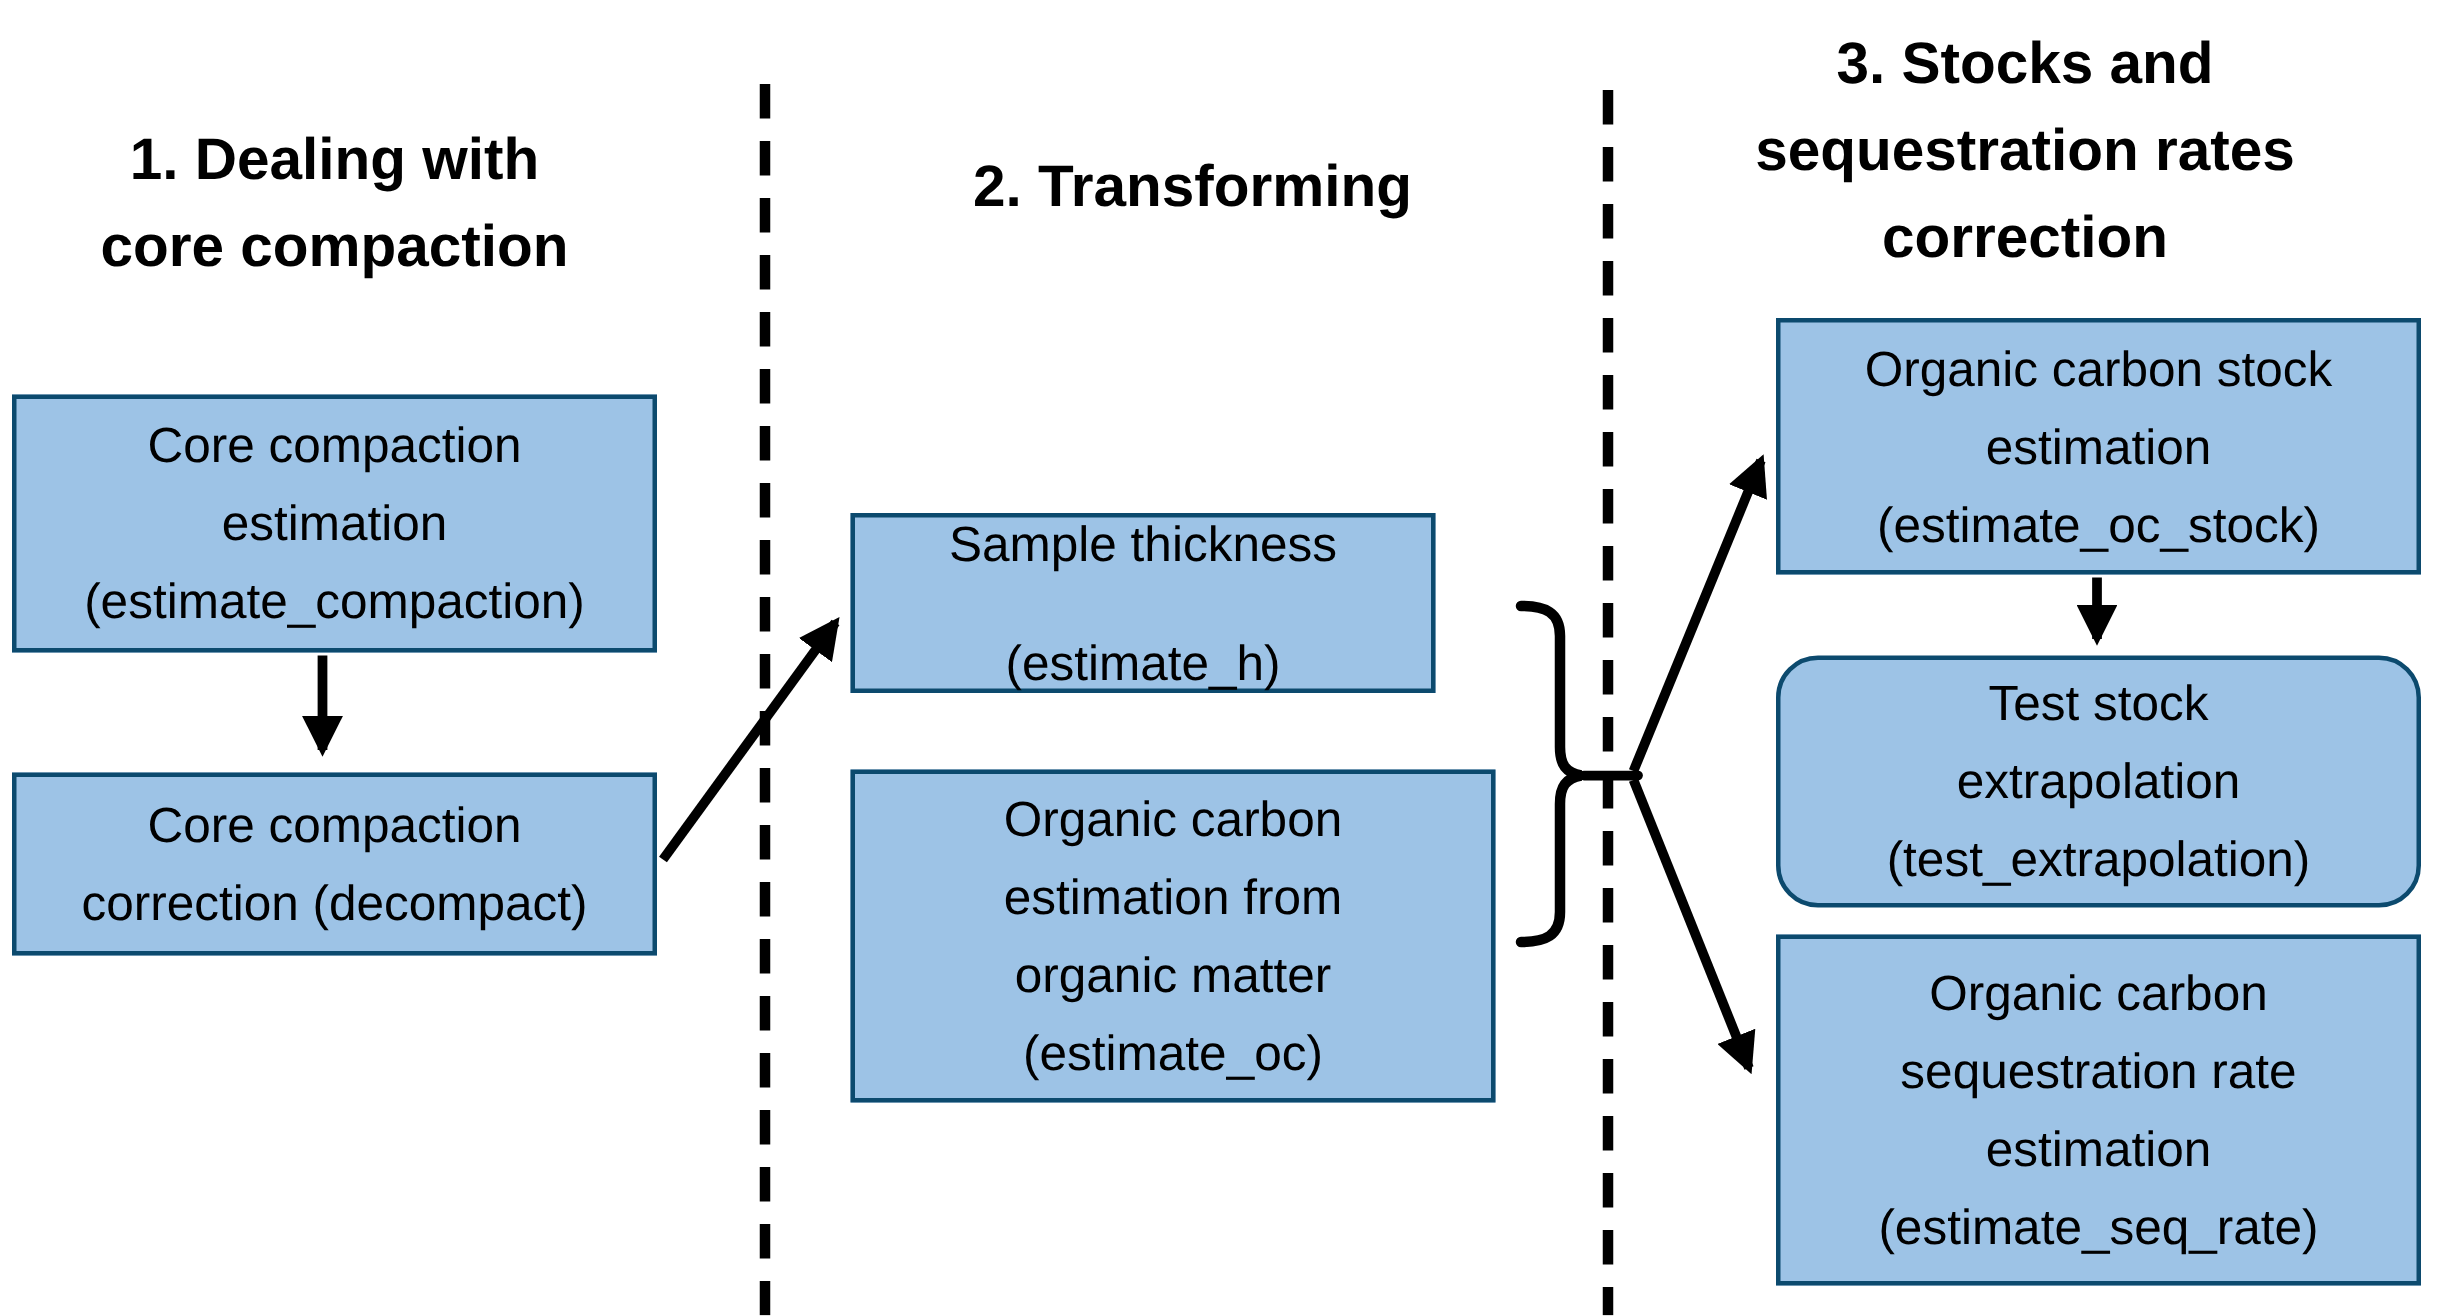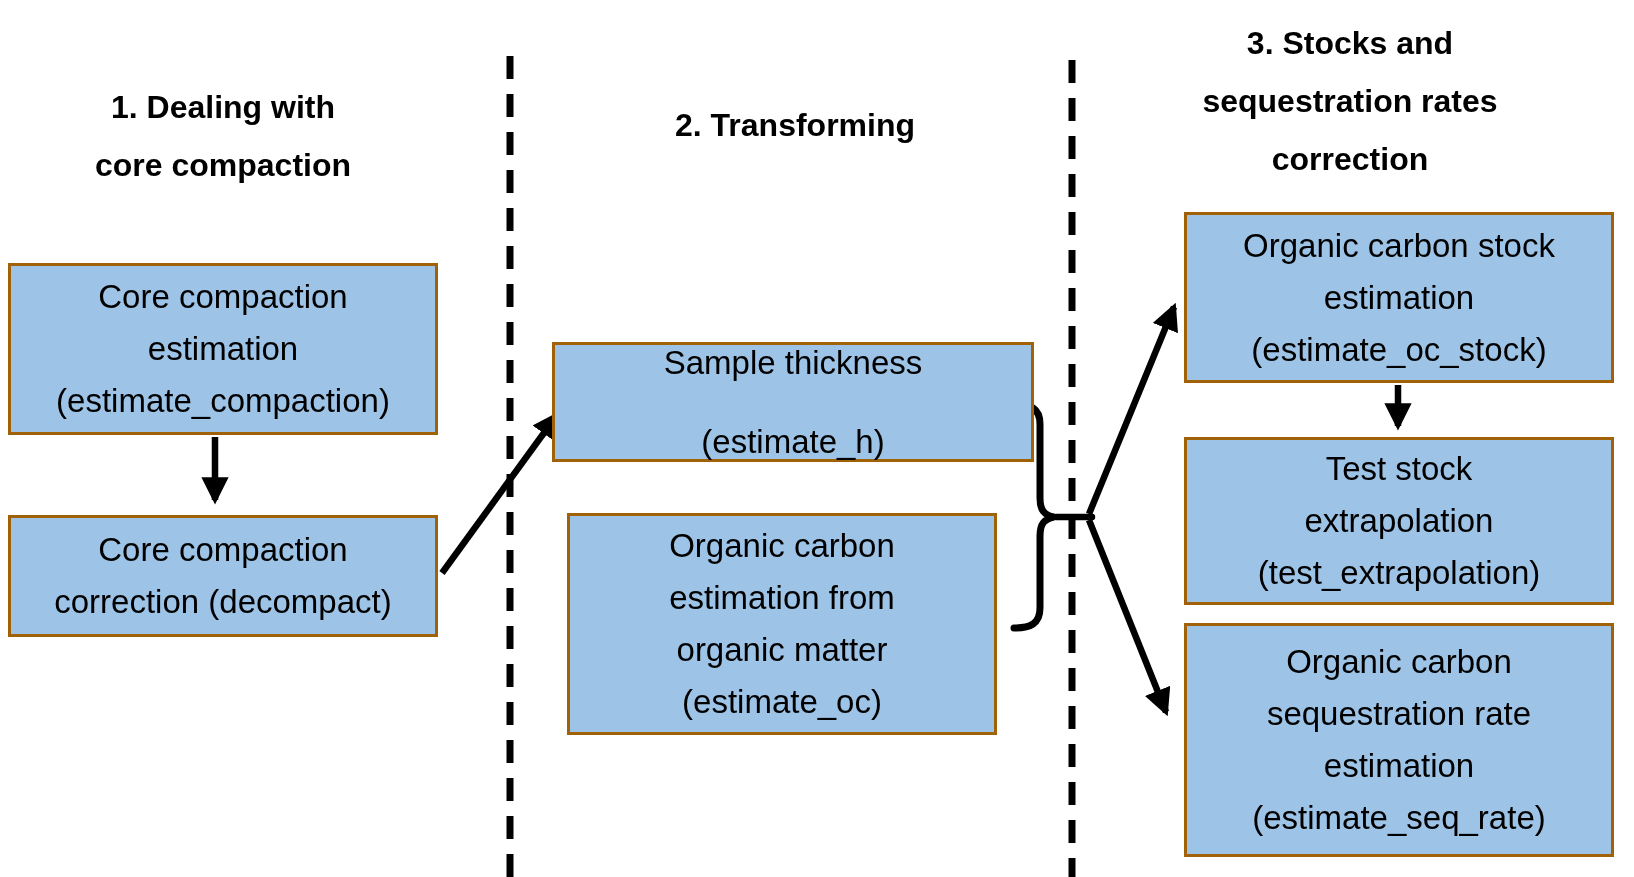--- a/index.html
+++ b/index.html
@@ -16,30 +16,30 @@
     position: absolute;
     left: 0; top: 0;
     width: 1634px; height: 877px;
     z-index: 1;
   }
   .section-title {
     position: absolute;
     z-index: 3;
     text-align: center;
     font-weight: bold;
-    font-size: 32px;
+    font-size: 39px;
     line-height: 58px;
     color: #000000;
   }
   .flow-box {
     position: absolute;
     z-index: 2;
     box-sizing: border-box;
     background: #9DC3E6;
-    border: 3px solid #a16207;
+    border: 3px solid #0c4a6e;
     display: flex;
     flex-direction: column;
     align-items: center;
     justify-content: center;
     text-align: center;
     font-size: 33px;
     line-height: 52px;
     color: #000000;
   }
   .flow-box .box-line { white-space: nowrap; }
@@ -99,39 +99,39 @@
     <div class="box-line">Core compaction</div>
     <div class="box-line">estimation</div>
     <div class="box-line">(estimate_compaction)</div>
   </div>
 
   <div class="flow-box" style="left:8px; top:515px; width:430px; height:122px;">
     <div class="box-line">Core compaction</div>
     <div class="box-line">correction (decompact)</div>
   </div>
 
-  <div class="flow-box" style="left:552px; top:342px; width:482px; height:120px;gap:27px;">
+  <div class="flow-box" style="left:567px; top:342px; width:390px; height:120px;gap:27px;">
     <div class="box-line">Sample thickness</div>
     <div class="box-line">(estimate_h)</div>
   </div>
 
   <div class="flow-box" style="left:567px; top:513px; width:430px; height:222px;">
     <div class="box-line">Organic carbon</div>
     <div class="box-line">estimation from</div>
     <div class="box-line">organic matter</div>
     <div class="box-line">(estimate_oc)</div>
   </div>
 
   <div class="flow-box" style="left:1184px; top:212px; width:430px; height:171px;">
     <div class="box-line">Organic carbon stock</div>
     <div class="box-line">estimation</div>
     <div class="box-line">(estimate_oc_stock)</div>
   </div>
 
-  <div class="flow-box" style="left:1184px; top:437px; width:430px; height:168px;">
+  <div class="flow-box" style="left:1184px; top:437px; width:430px; height:168px;border-radius:28px;">
     <div class="box-line">Test stock</div>
     <div class="box-line">extrapolation</div>
     <div class="box-line">(test_extrapolation)</div>
   </div>
 
   <div class="flow-box" style="left:1184px; top:623px; width:430px; height:234px;">
     <div class="box-line">Organic carbon</div>
     <div class="box-line">sequestration rate</div>
     <div class="box-line">estimation</div>
     <div class="box-line">(estimate_seq_rate)</div>

